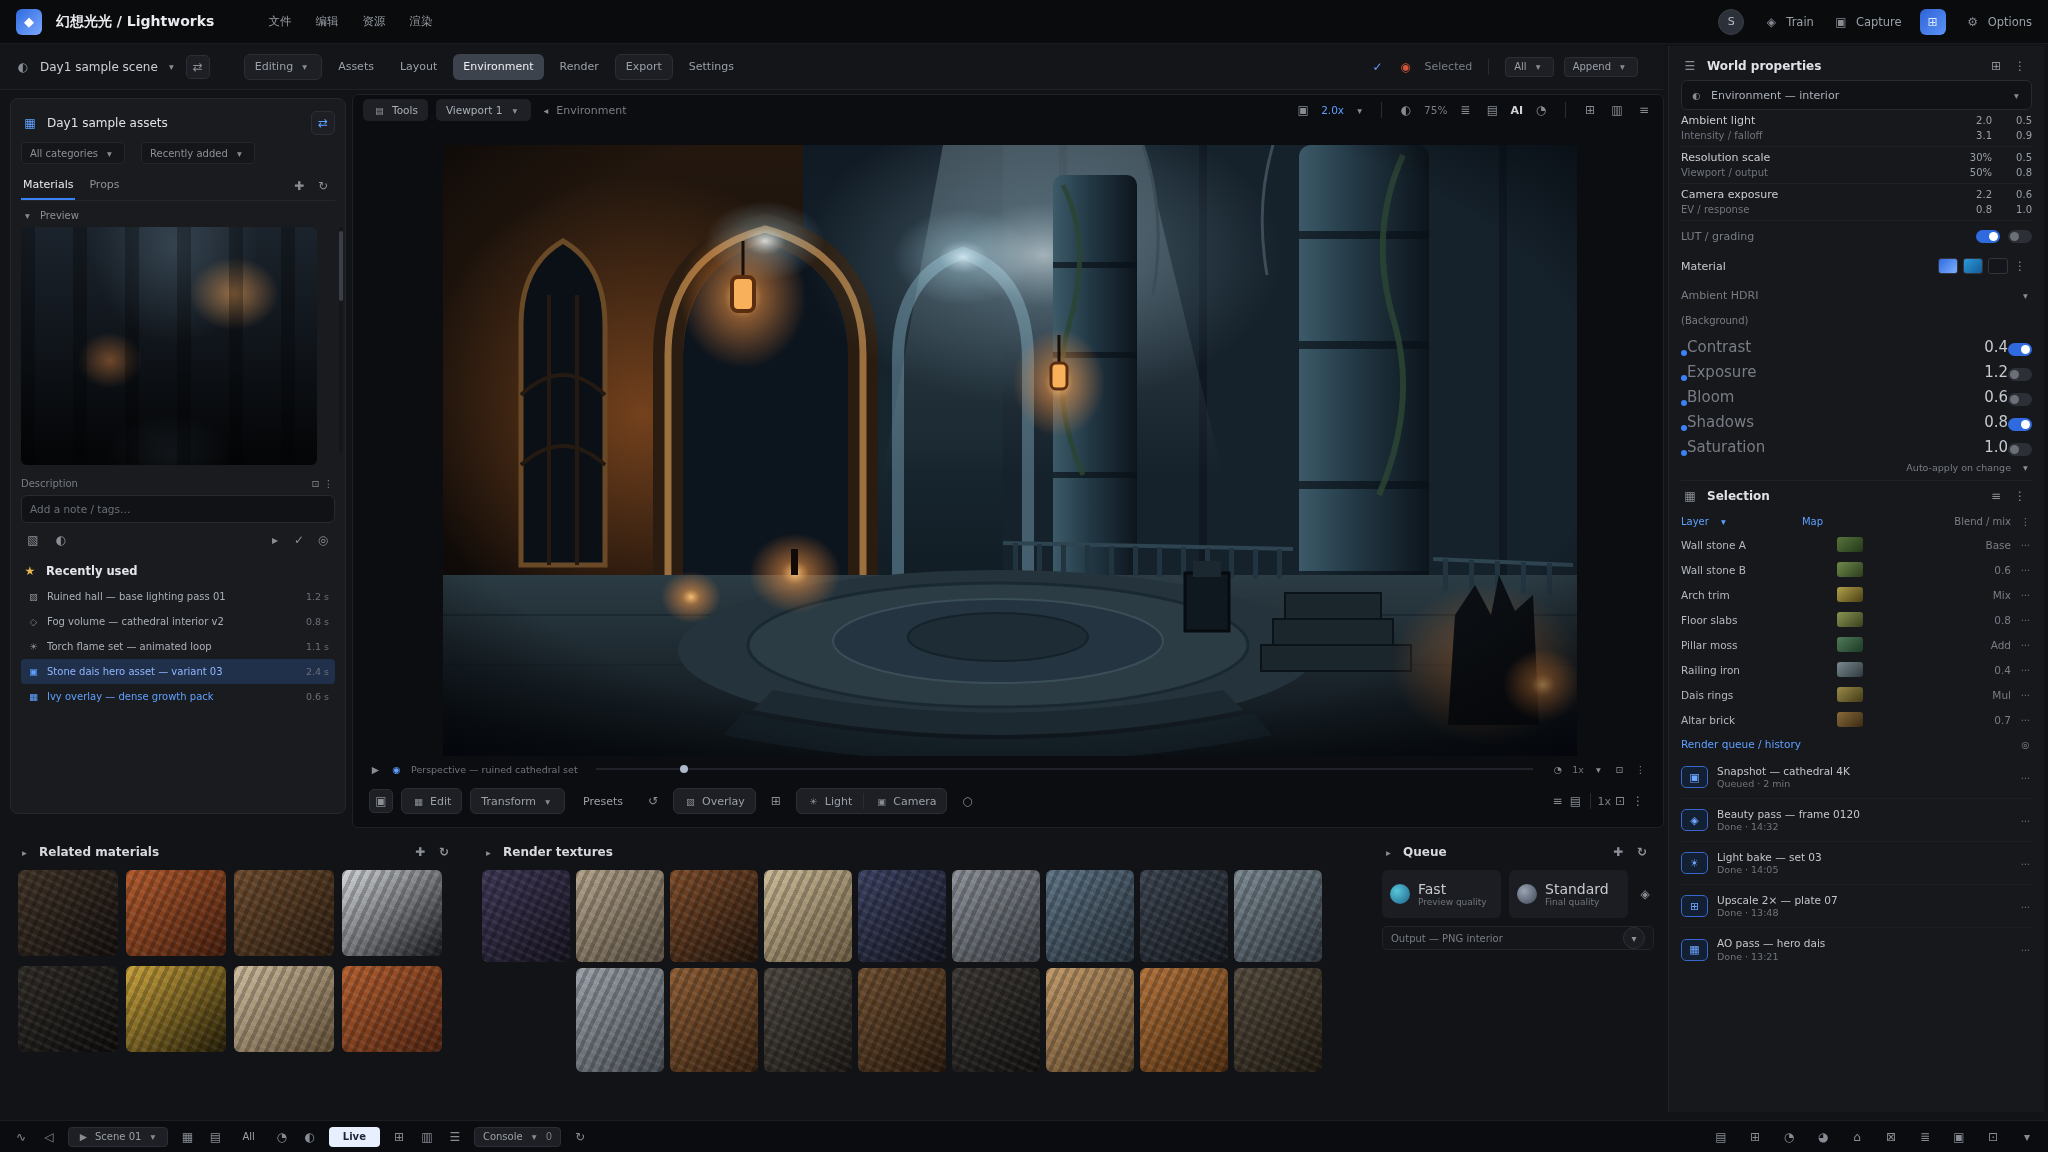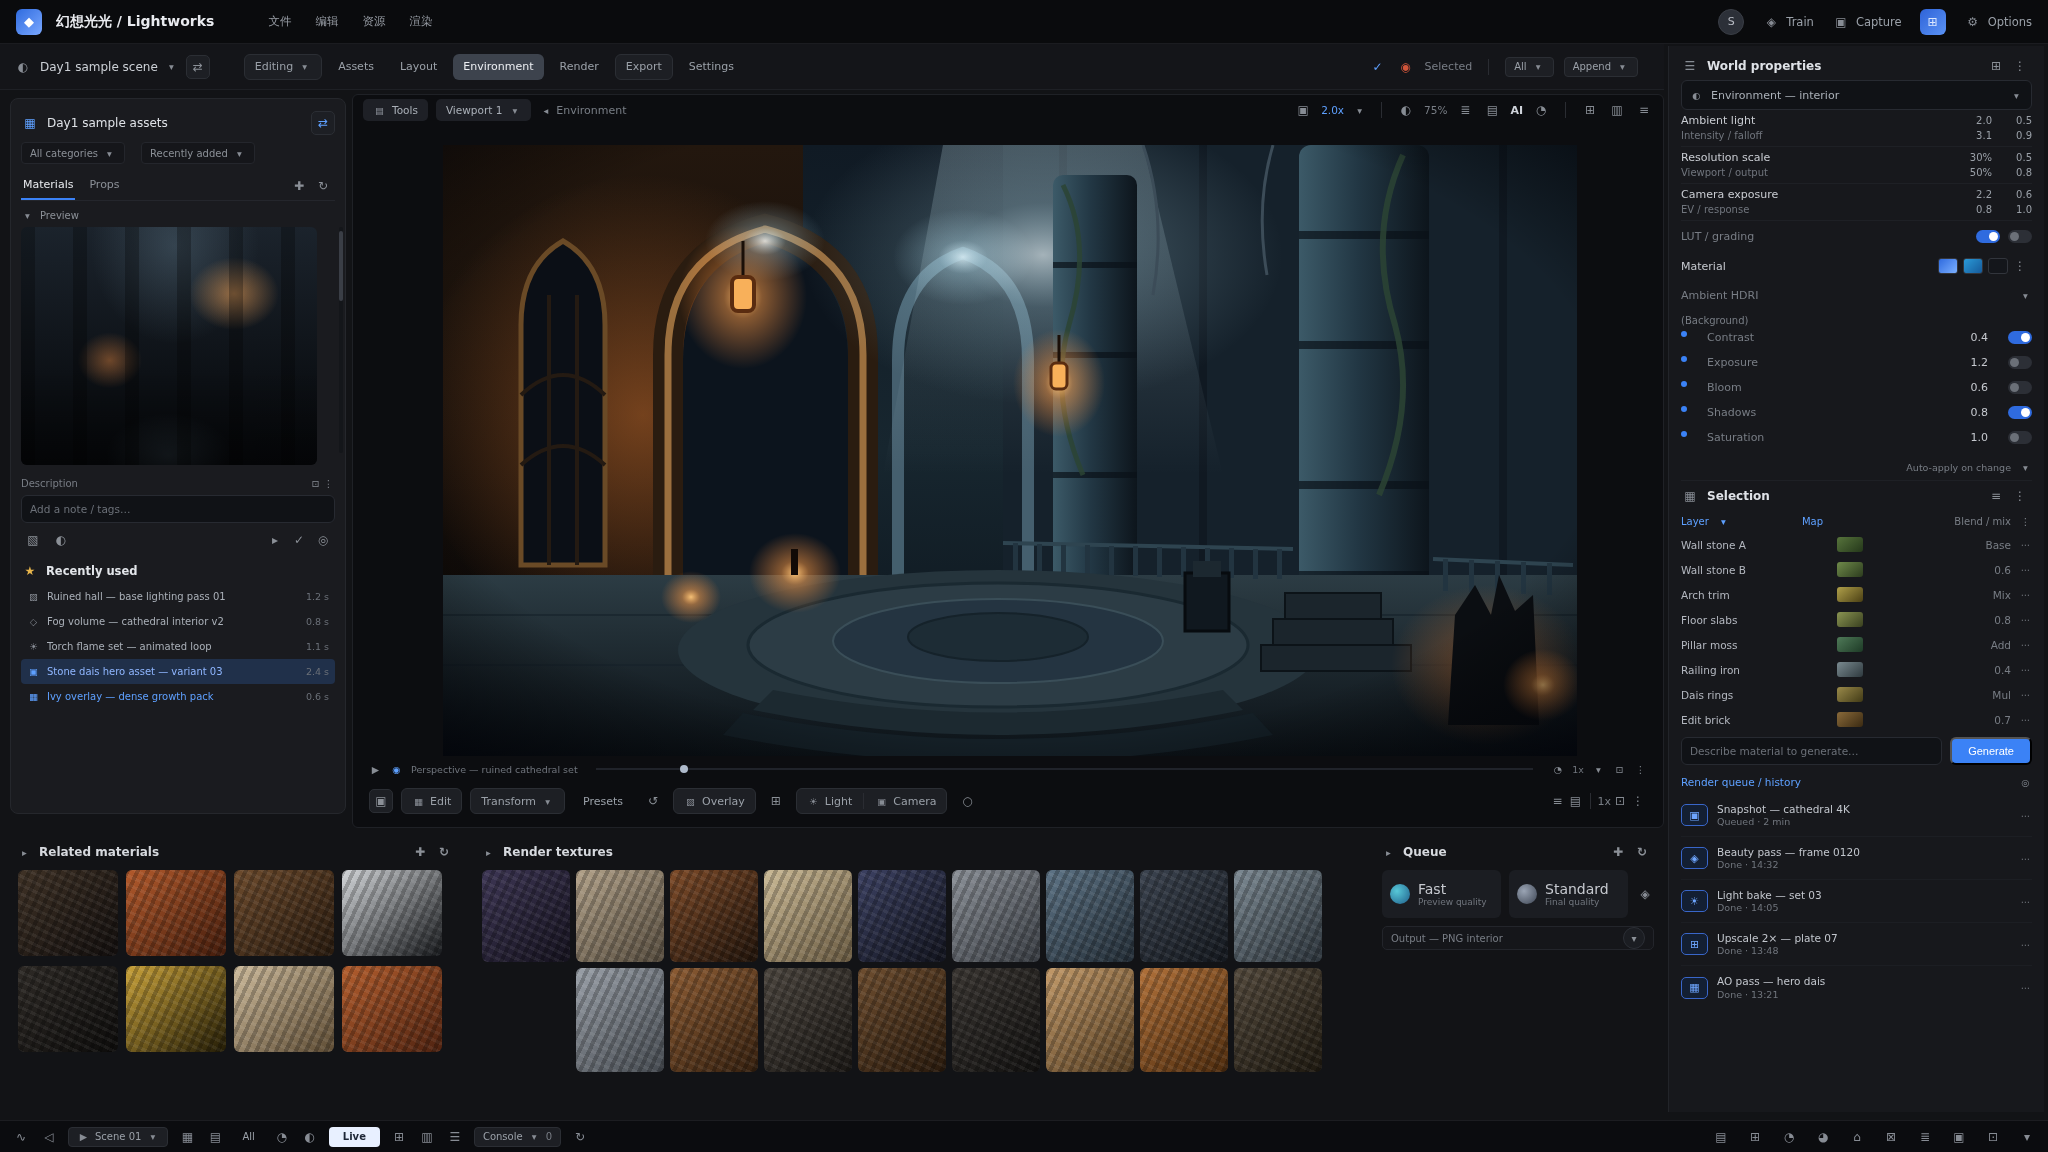--- a/index.html
+++ b/index.html
@@ -86,21 +86,21 @@
 .grp .l1{display:flex;align-items:center;font-size:11px;color:#c9ccd2}
 .grp .l2{display:flex;align-items:center;font-size:10px;color:#70757d;margin-top:3px}
 .v2{width:40px;text-align:right;color:#9aa0a8;font-size:10px;flex:none}
 .tgl{width:24px;height:13px;border-radius:7px;background:#2c2f36;position:relative;flex:none}
 .tgl::after{content:"";position:absolute;width:9px;height:9px;border-radius:50%;background:#6b7078;top:2px;left:2px}
 .tgl.on{background:#2f6bdf}.tgl.on::after{left:13px;background:#fff}
 .matsw{width:20px;height:16px;border-radius:3px;flex:none;border:1px solid #32353c}
 .sic{position:relative;width:13px;height:13px;flex:none}
 .sic::before{content:"";position:absolute;width:8px;height:8px;border:1.5px solid #8b9097;border-radius:50%;left:1px;top:1px}
 .sic::after{content:"";position:absolute;width:5px;height:1.5px;background:#8b9097;transform:rotate(45deg);left:8px;top:10px}
-.prow{display:flex;align-items:flex-start;gap:20px;height:25px;font-size:11px}
+.prow{display:flex;align-items:flex-end;gap:0;height:25px;font-size:15px}
 .pdot{width:6px;height:6px;border-radius:50%;background:#3b82f6;flex:none}
 .selhead{display:flex;align-items:center;gap:8px;height:30px;border-top:1px solid #1e2025;margin-top:2px}
 .thead{display:flex;align-items:center;height:22px;font-size:10px;gap:8px}
 .selrow{display:flex;align-items:center;height:25px;gap:8px;font-size:10.5px}
 .selname{width:148px;color:#b4b8c0;white-space:nowrap;overflow:hidden}
 .selsw{width:26px;height:15px;border-radius:3px;flex:none}
 .genrow{display:flex;align-items:center;gap:8px;height:38px}
 .genbtn{height:28px;padding:0 16px;border-radius:6px;background:#3b82f6;color:#fff;font-size:11px;display:inline-flex;align-items:center;flex:none}
 .qitem{display:flex;align-items:center;gap:9px;min-height:43px;border-bottom:1px solid #1c1e23}
 .qicon{width:27px;height:22px;border:1px solid #3966c9;border-radius:5px;color:#6ea6ff;display:flex;align-items:center;justify-content:center;font-size:11px;background:#131f33;flex:none}
@@ -711,32 +711,26 @@
       <span style="margin-left:auto" class="dim">0.4</span>
       <span class="ic sm">⋯</span>
     </div>
     <div class="selrow">
       <span class="selname">Dais rings</span>
       <span class="selsw" style="background: linear-gradient(140deg, rgb(154, 138, 74) 0%, rgb(65, 58, 22) 100%);"></span>
       <span style="margin-left:auto" class="dim">Mul</span>
       <span class="ic sm">⋯</span>
     </div>
     <div class="selrow">
-      <span class="selname">Edit brick</span>
+      <span class="selname">Altar brick</span>
       <span class="selsw" style="background: linear-gradient(140deg, rgb(138, 106, 58) 0%, rgb(58, 42, 18) 100%);"></span>
       <span style="margin-left:auto" class="dim">0.7</span>
       <span class="ic sm">⋯</span>
     </div>
 
-    <div class="genrow">
-      <div class="row" style="flex:1;height:28px;background:#101216;border:1px solid #272a31;border-radius:6px;padding:0 8px">
-        <input class="lp-input" style="border: none; background: transparent; height: 24px; padding: 0px;" placeholder="Describe material to generate…">
-      </div>
-      <button class="genbtn">Generate</button>
-    </div>
 
     <div class="rp-row" style="min-height:24px">
       <span class="blue" style="font-size:10.5px">Render queue / history</span>
       <span style="margin-left:auto" class="ic sm">◎</span>
     </div>
 
     <div class="qitem">
       <span class="qicon">▣</span>
       <span>
           <div class="qt">Snapshot — cathedral 4K</div>

